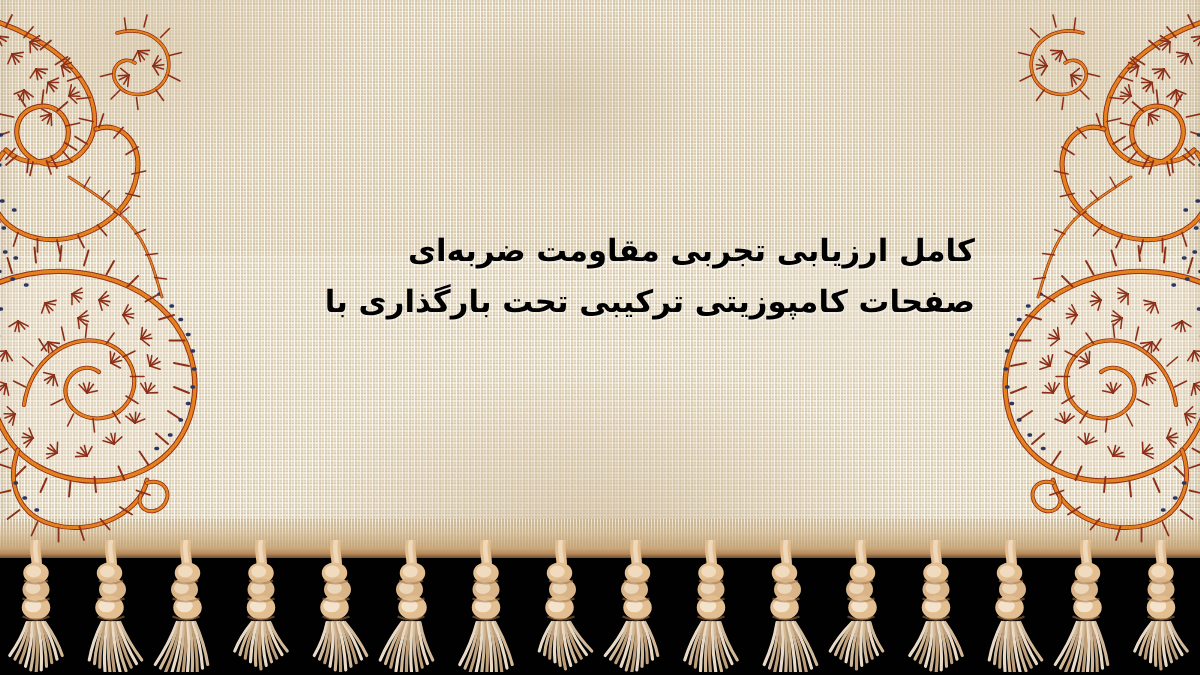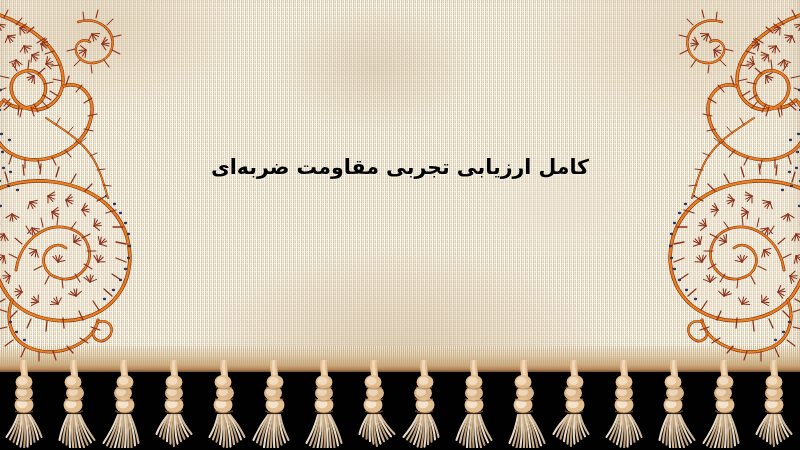--- a/index.html
+++ b/index.html
@@ -83,21 +83,20 @@
   
   .fringe{
     position:absolute;left:0;top:360px;width:800px;height:90px;
   }
   .tassel{position:absolute;top:0;width:46px;height:88px;}
   .tassel svg{display:block;width:100%;height:100%;}
 
   
   .title-block{
     position:absolute;left:150px;top:150px;width:500px;
-    text-align:center;
     color:#000;
     font-size:20.5px;
     line-height:34px;
     font-weight:700;
     letter-spacing:0px;
     text-shadow:0 1px 0 rgba(255,255,255,.35);
   }
   .title-block .ln{display:block;white-space:nowrap;}
 </style>
 </head>
@@ -741,20 +740,21 @@
           <path d="M94 143 l6 -5"></path>
         <path d="M104 156 l7 -3"></path>
           <path d="M111 170 l8 -1"></path>
           <path d="M117 185 l8 1"></path>
       </g>
     </svg>
   </div>
 
   <div class="title-block">
     <span class="ln">کامل ارزیابی تجربی مقاومت ضربه‌ای</span>
+    <span class="ln">صفحات کامپوزیتی ترکیبی تحت بارگذاری با</span>
   </div>
 
   <div class="fringe" id="fringe">
       <div class="tassel" style="left: 1px;">
         <svg viewBox="0 0 46 88" preserveAspectRatio="none">
 
       <path d="M23 0 C 21 8 25 14 23 20" stroke="#E3BE90" stroke-width="7" fill="none" stroke-linecap="round"></path>
       <path d="M23 0 C 21 8 25 14 23 20" stroke="#F2E2CB" stroke-width="3" fill="none" stroke-linecap="round" opacity=".75"></path>
 
       <ellipse cx="23" cy="22" rx="8.5" ry="7" fill="#E3BE90"></ellipse>

